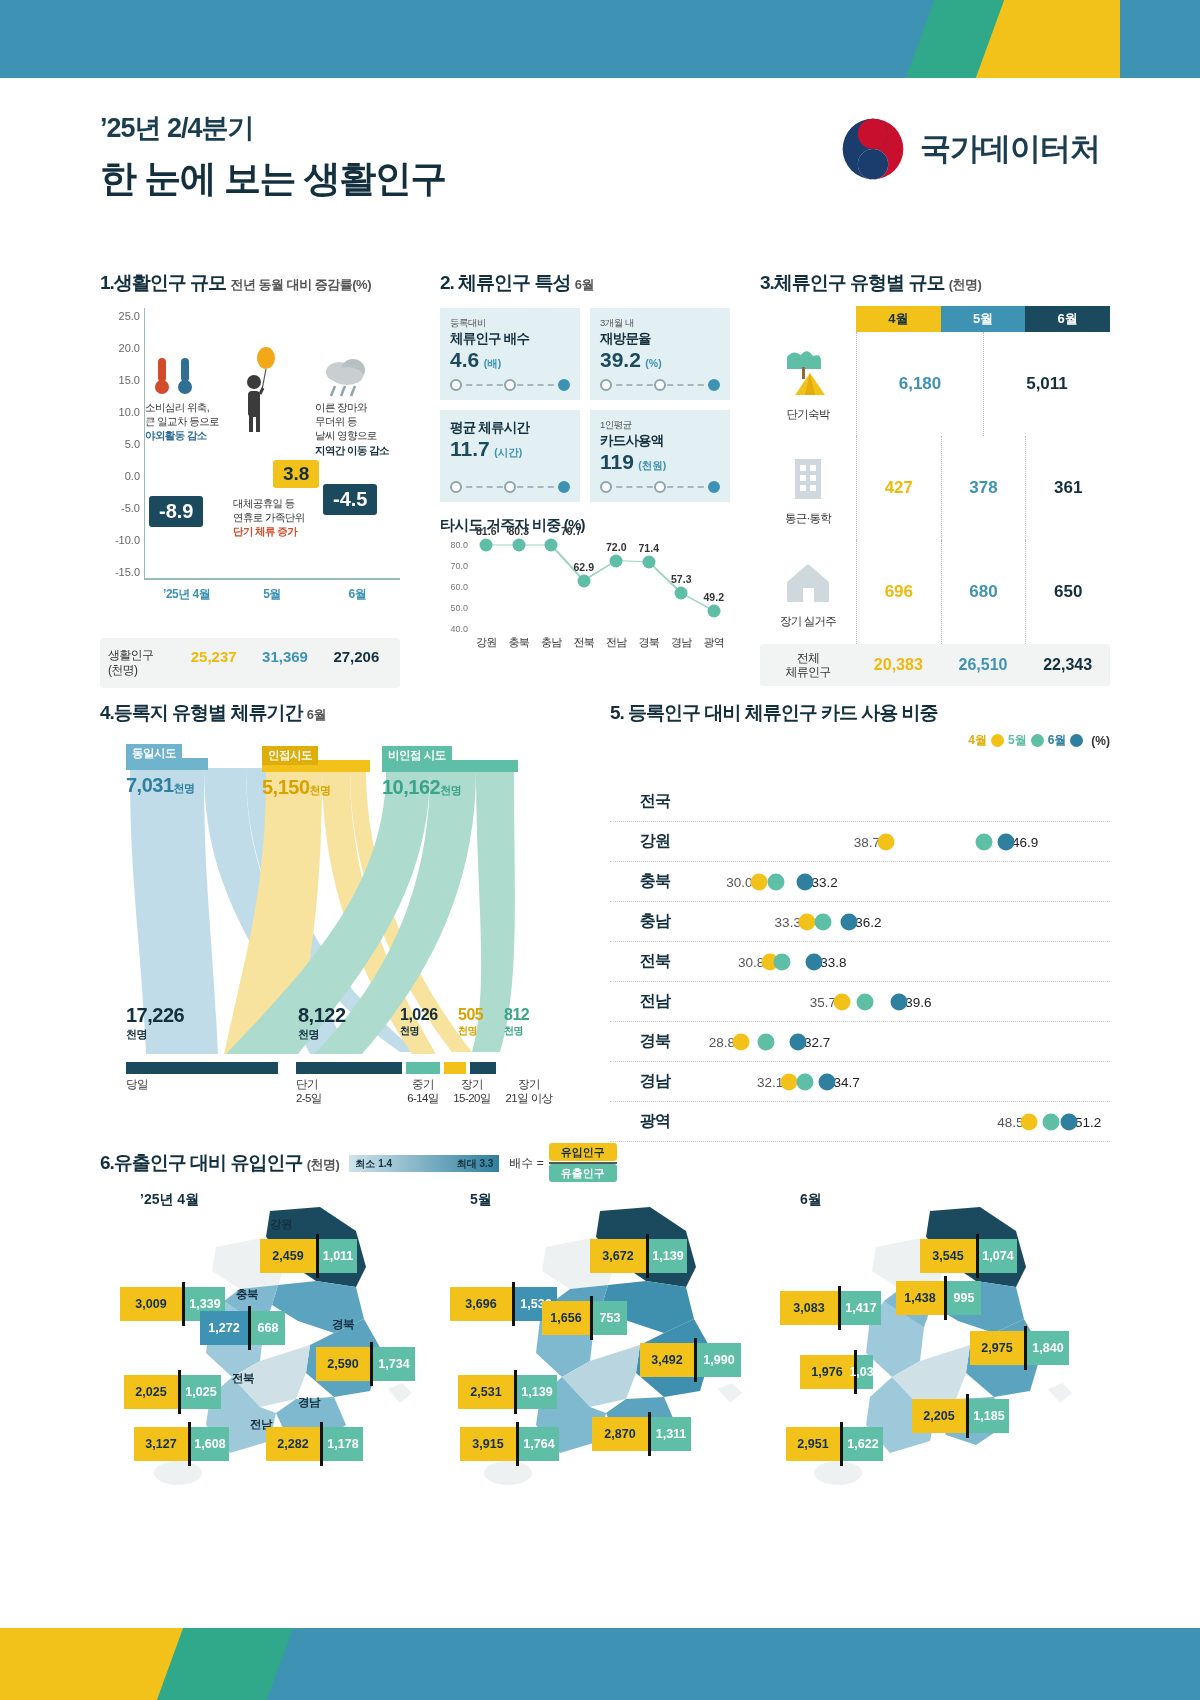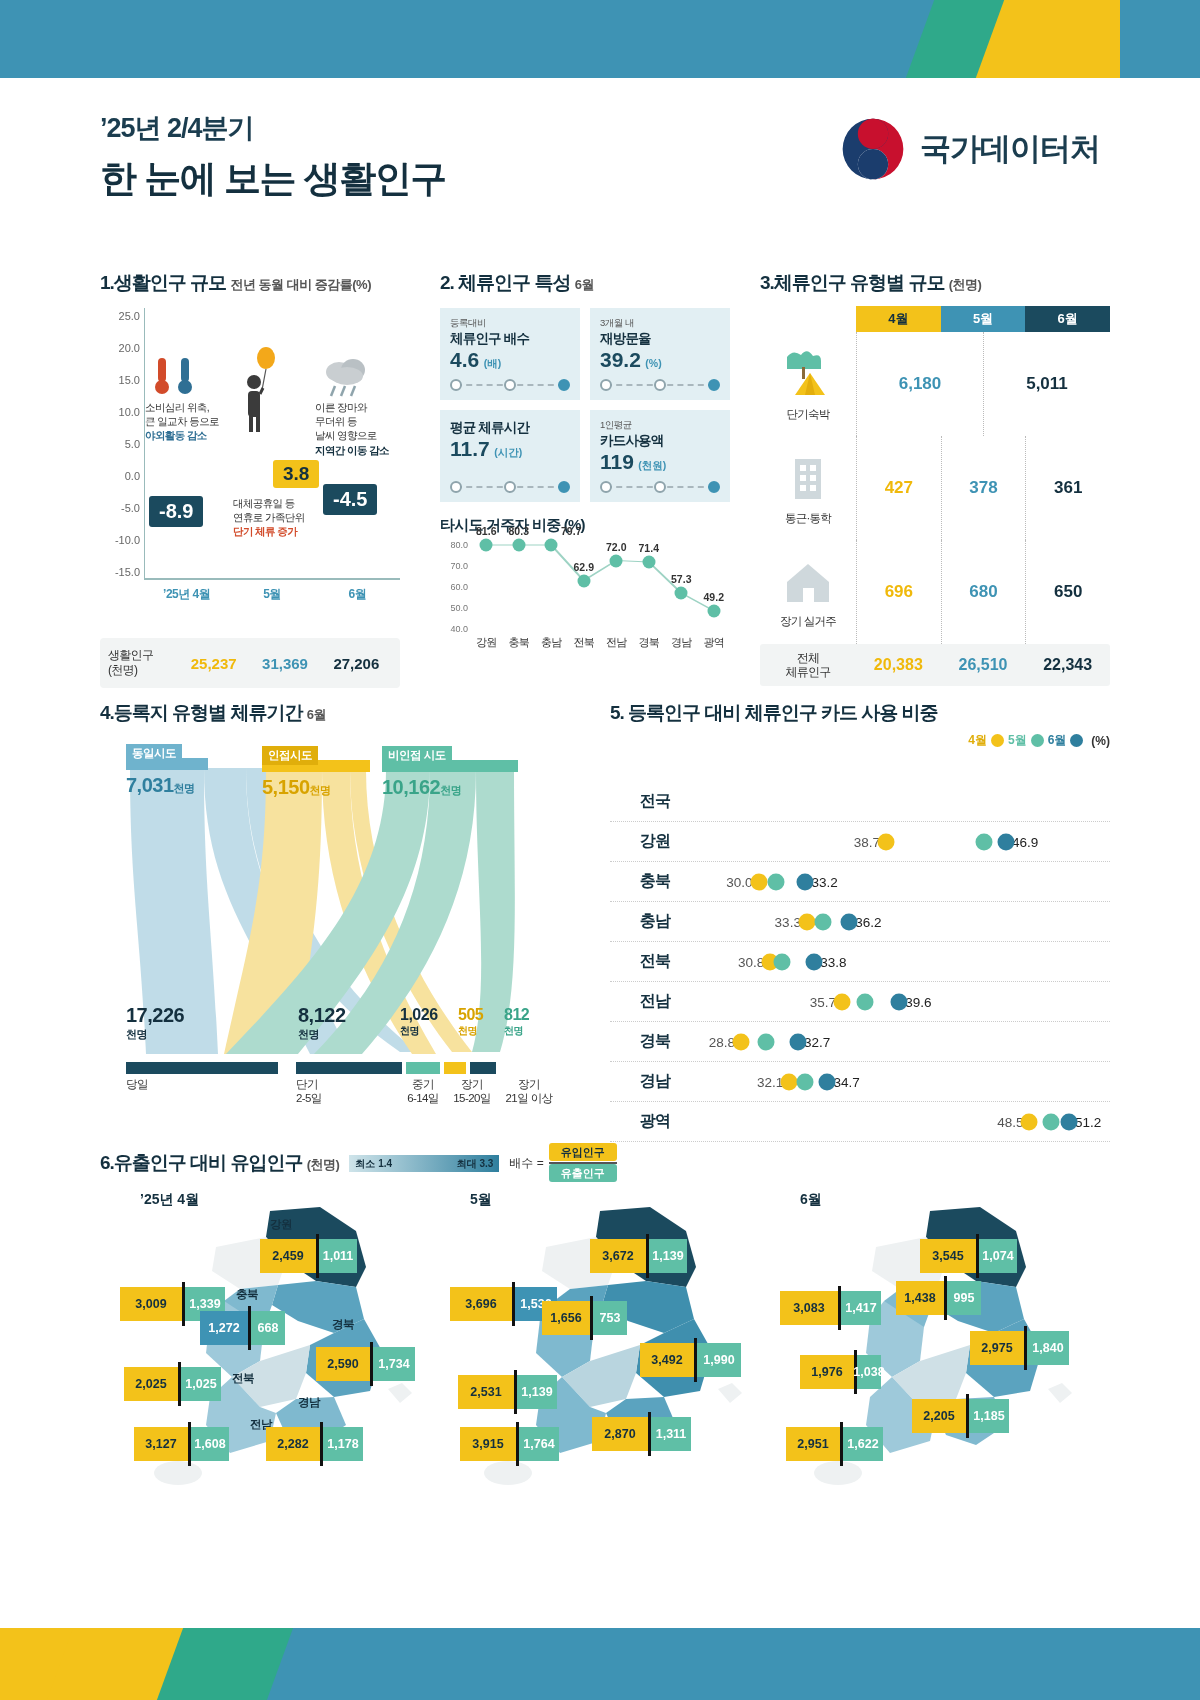--- a/index.html
+++ b/index.html
@@ -39,21 +39,21 @@
   .s1-plot { position:absolute; left:44px; top:0; right:0; height:270px; border-left:1.5px solid #9bb; }
   .s1-axisline { position:absolute; left:44px; top:270px; width:256px; height:1.5px; background:#9bb; }
   .s1-xlabels { position:absolute; left:44px; top:278px; width:256px; font-size:12px; color:#3e93b4; font-weight:bold; display:flex; }
   .s1-xlabels span { flex:1; text-align:center; letter-spacing:-0.5px;}
   .badge-dark { background:#1b4a5e; color:#fff; font-weight:bold; font-size:20px; padding:4px 10px; border-radius:3px; display:inline-block;}
   .badge-yellow { background:#f3c21a; color:#14303f; font-weight:bold; font-size:19px; padding:3px 10px; border-radius:3px; display:inline-block;}
   .note { font-size:10.5px; color:#333; line-height:1.35; letter-spacing:-0.6px;}
   .note b.blue { color:#2f6f94; }
   .note b.dark { color:#14303f; }
   .note b.red { color:#d24b2a; }
-  .s1-table { position:absolute; left:0; top:330px; width:300px; background:#f2f4f4; border-radius:4px; padding:10px 8px; display:flex; align-items:center;}
+  .s1-table { position:absolute; left:0; top:330px; width:300px; background:#f2f4f4; border-radius:4px; padding:10px 8px; display:flex; align-items:flex-start;}
   .s1-table .lbl { font-size:12px; color:#333; width:70px; line-height:1.25; letter-spacing:-0.7px;}
   .s1-table .vals { flex:1; display:flex; }
   .s1-table .vals span { flex:1; text-align:center; font-weight:bold; font-size:15px; }
   .v-apr { color:#f0b90b; } .v-may { color:#3e93b4; } .v-jun { color:#14303f; }
 
   
   #sec2 { left:440px; top:270px; width:290px; }
   .s2-grid { margin-top:12px; display:grid; grid-template-columns:140px 140px; gap:10px; }
   .s2-card { background:#e2eff3; border-radius:0; padding:9px 10px 6px 10px; height:92px; position:relative;}
   .s2-card .cap { font-size:9.5px; color:#555; letter-spacing:-0.5px;}
@@ -674,21 +674,21 @@
       <div class="mp" style="left:80px; top:120px;">
         <div class="yv" style="width:48px; background:#3e93b4; color:#fff;">1,272</div>
         <div class="sep"></div>
         <div class="gv" style="width:34px;">668</div>
       </div>
       <div class="mp" style="left:196px; top:156px;">
         <div class="yv" style="width:54px;">2,590</div>
         <div class="sep"></div>
         <div class="gv" style="width:42px;">1,734</div>
       </div>
-      <div class="mp" style="left:4px; top:176px;">
+      <div class="mp" style="left:4px; top:184px;">
         <div class="yv" style="width:54px;">2,025</div>
         <div class="sep"></div>
         <div class="gv" style="width:40px;">1,025</div>
       </div>
       <div class="mp" style="left:14px; top:236px;">
         <div class="yv" style="width:54px;">3,127</div>
         <div class="sep"></div>
         <div class="gv" style="width:38px;">1,608</div>
       </div>
       <div class="mp" style="left:146px; top:236px;">
@@ -781,21 +781,21 @@
         <div class="gv" style="width:34px;">995</div>
       </div>
       <div class="mp" style="left:190px; top:140px;">
         <div class="yv" style="width:54px;">2,975</div>
         <div class="sep"></div>
         <div class="gv" style="width:42px;">1,840</div>
       </div>
       <div class="mp" style="left:20px; top:164px;">
         <div class="yv" style="width:54px;">1,976</div>
         <div class="sep"></div>
-        <div class="gv" style="width:24px;">1,038</div>
+        <div class="gv" style="width:16px;">1,038</div>
       </div>
       <div class="mp" style="left:6px; top:236px;">
         <div class="yv" style="width:54px;">2,951</div>
         <div class="sep"></div>
         <div class="gv" style="width:40px;">1,622</div>
       </div>
       <div class="mp" style="left:132px; top:208px;">
         <div class="yv" style="width:54px;">2,205</div>
         <div class="sep"></div>
         <div class="gv" style="width:40px;">1,185</div>

